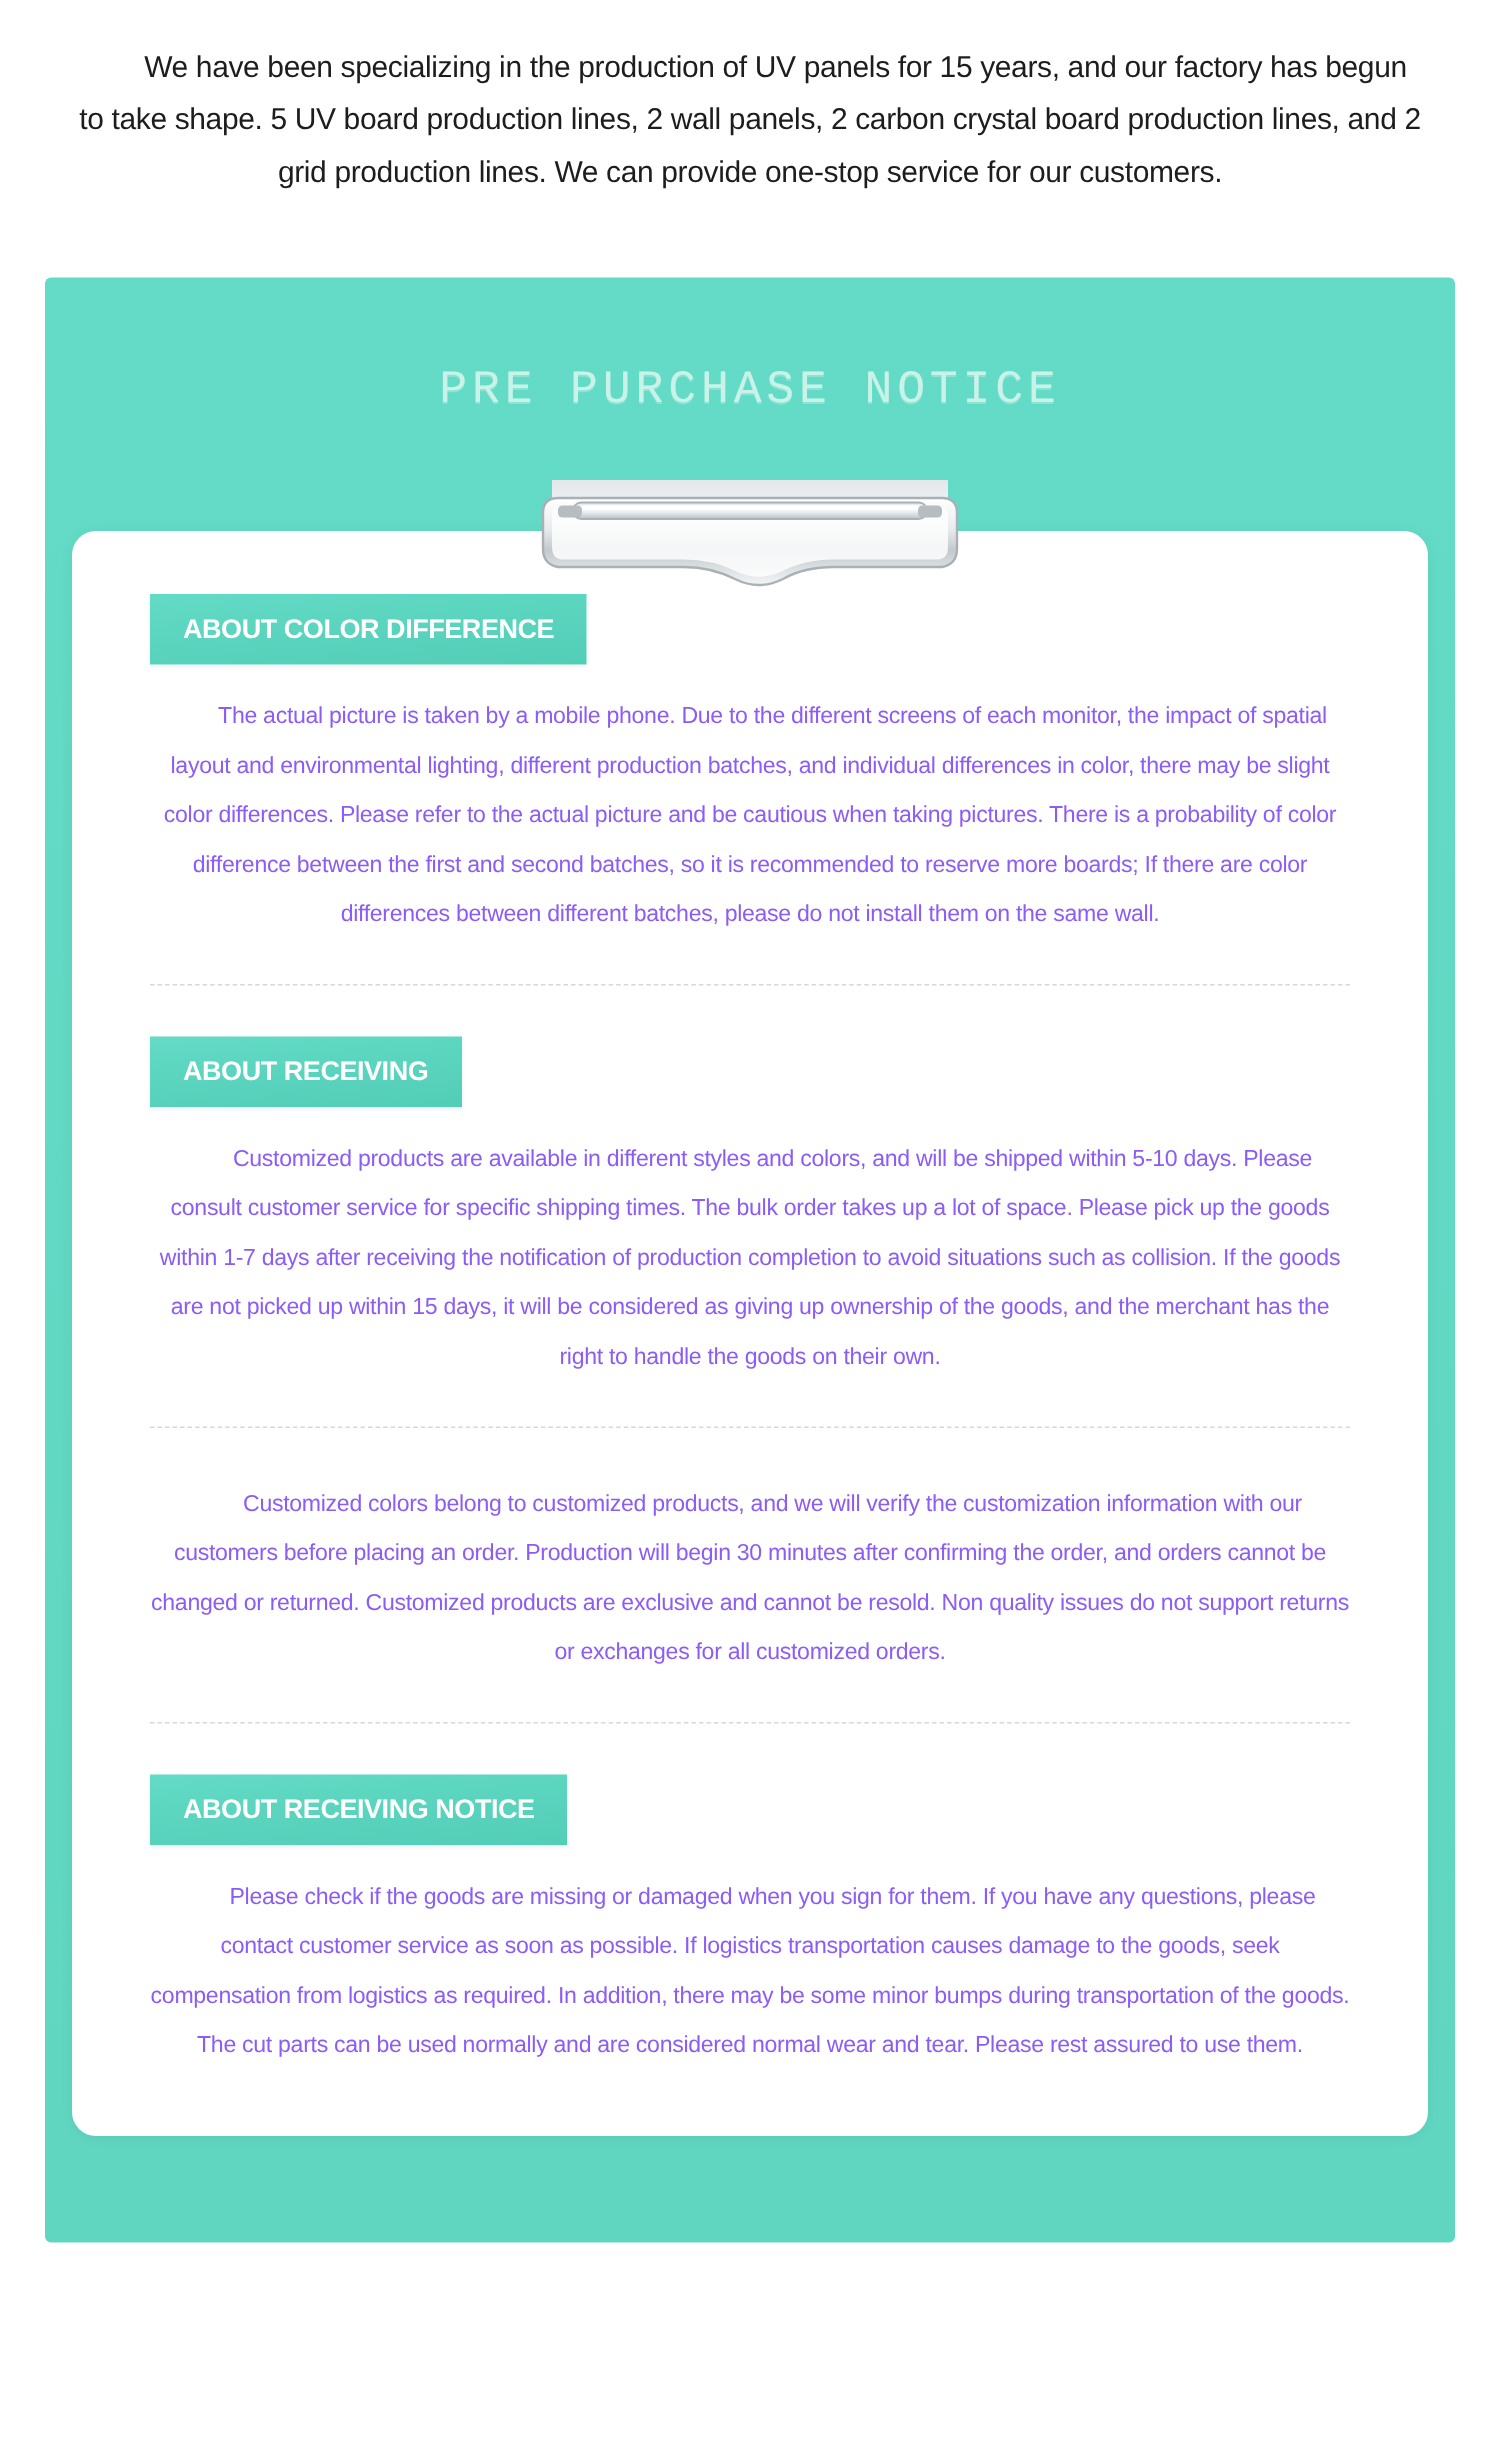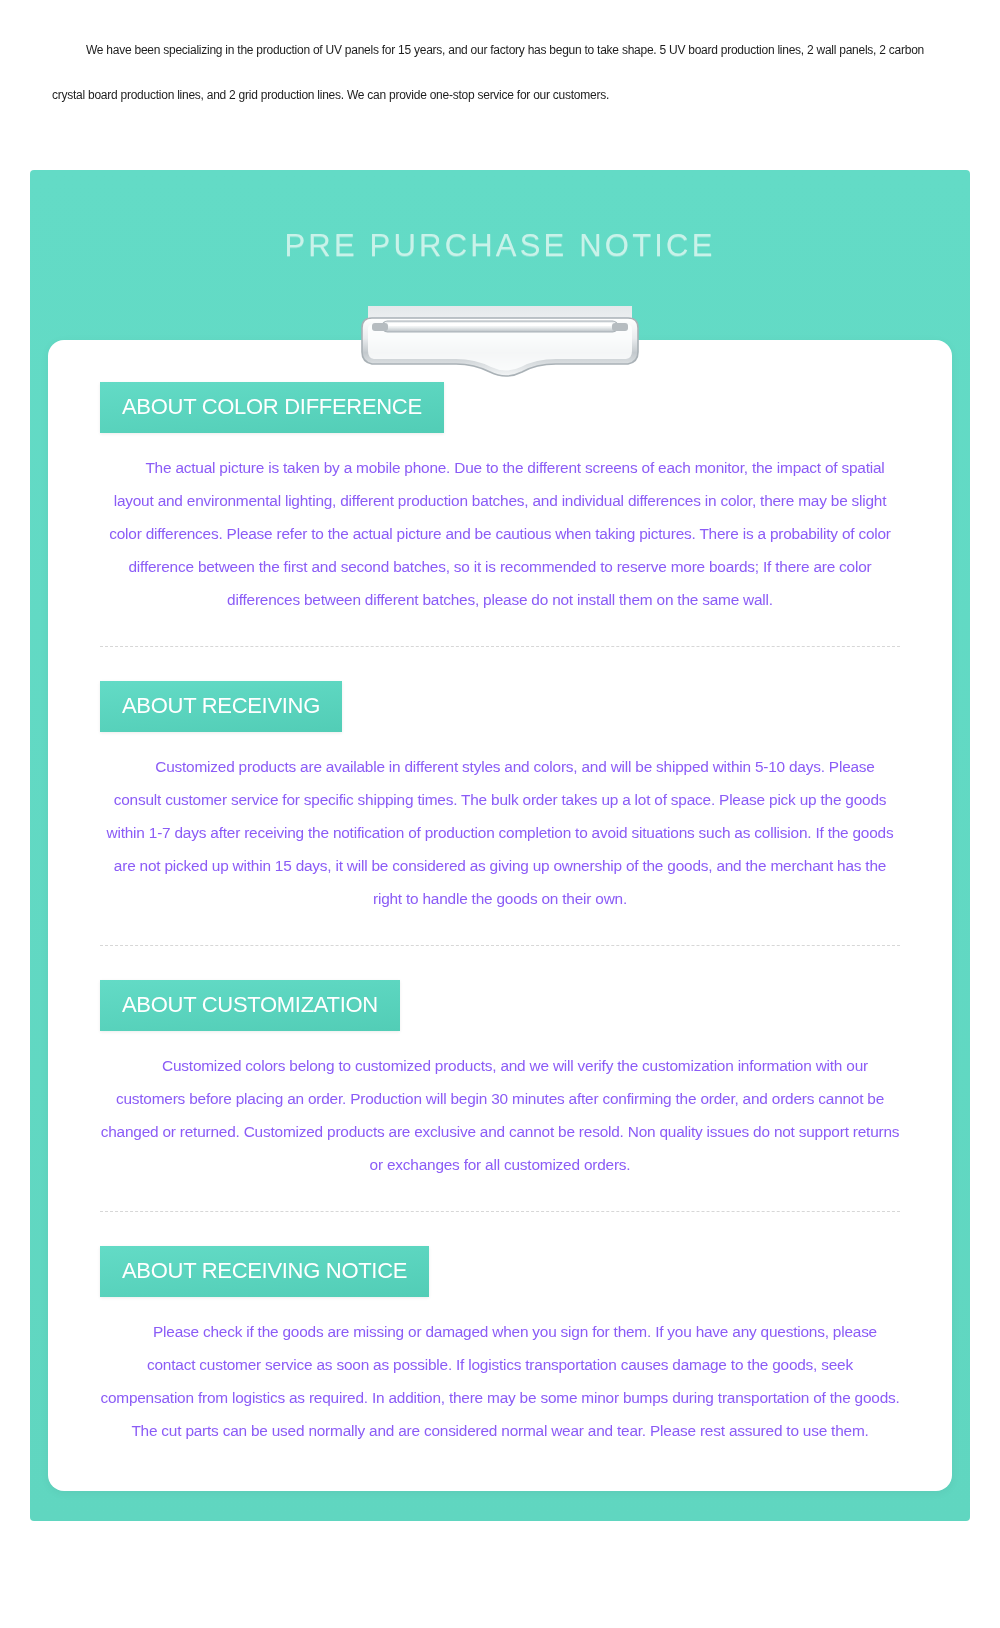--- a/index.html
+++ b/index.html
@@ -9,25 +9,25 @@
     min-height: 1628px;
     background: #ffffff;
     font-family: "Liberation Sans", sans-serif;
     color: #222;
     -webkit-font-smoothing: antialiased;
   }
 
   
   .intro {
     padding: 28px 52px 0 52px;
-    font-size: 12px;
-    line-height: 45px;
+    font-size: 20px;
+    line-height: 35px;
     color: #1d1d1d;
     letter-spacing: -0.25px;
-    text-align: left;
+    text-align: center;
   }
   .intro .first-indent { display: inline-block; width: 34px; }
 
   
   .notice-card {
     position: relative;
     margin: 52px 30px 42px 30px;
     background: #62d9c4;
     background: linear-gradient(180deg, #63dbc6 0%, #60d6c0 100%);
     border-radius: 4px;
@@ -39,21 +39,21 @@
     text-align: center;
     padding: 58px 0 0 0;
   }
   .notice-banner .banner-text {
     display: inline-block;
     font-size: 31px;
     letter-spacing: 3.2px;
     font-weight: 400;
     color: #c9f2e9;
     text-shadow: 0 1px 0 rgba(255,255,255,0.25);
-    font-family: Liberation Sans, sans-serif;
+    font-family: Liberation Mono, monospace;
     text-align: right;
   }
 
   
   .clip-wrap {
     position: relative;
     height: 64px;
     margin-top: 38px;
   }
   .clip-svg {
@@ -74,22 +74,22 @@
     box-shadow: 0 2px 10px rgba(0,0,0,0.05);
     z-index: 2;
   }
 
   .section { padding: 0 52px; }
 
   .section-label {
     display: inline-block;
     background: linear-gradient(175deg, #63dbc6 0%, #52cdb6 100%);
     color: #ffffff;
-    font-size: 22px;
-    font-weight: normal;
+    font-size: 18px;
+    font-weight: bold;
     letter-spacing: -0.3px;
     padding: 14px 22px 15px 22px;
     line-height: 1;
     margin-bottom: 18px;
     box-shadow: 0 1px 3px rgba(0,0,0,0.08);
   }
 
   .section-body {
     font-size: 15.4px;
     line-height: 33px;
@@ -168,21 +168,20 @@
     <hr class="divider">
 
     <div class="section tight">
       <div class="section-label">ABOUT RECEIVING</div>
       <p class="section-body"><span class="indent"></span><span>Customized products are available in different styles and colors, and will be shipped within 5-10 days. Please consult customer service for specific shipping times. The bulk order takes up a lot of space. Please pick up the goods within 1-7 days after receiving the notification of production completion to avoid situations such as collision. If the goods are not picked up within 15 days, it will be considered as giving up ownership of the goods, and the merchant has the right to handle the goods on their own.</span></p>
     </div>
 
     <hr class="divider">
 
     <div class="section tight">
-      <div class="section-label">ABOUT CUSTOMIZATION</div>
       <p class="section-body"><span class="indent"></span><span>Customized colors belong to customized products, and we will verify the customization information with our customers before placing an order. Production will begin 30 minutes after confirming the order, and orders cannot be changed or returned. Customized products are exclusive and cannot be resold. Non quality issues do not support returns or exchanges for all customized orders.</span></p>
     </div>
 
     <hr class="divider">
 
     <div class="section tight">
       <div class="section-label">ABOUT RECEIVING NOTICE</div>
       <p class="section-body"><span class="indent"></span><span>Please check if the goods are missing or damaged when you sign for them. If you have any questions, please contact customer service as soon as possible. If logistics transportation causes damage to the goods, seek compensation from logistics as required. In addition, there may be some minor bumps during transportation of the goods. The cut parts can be used normally and are considered normal wear and tear. Please rest assured to use them.</span></p>
     </div>
 

